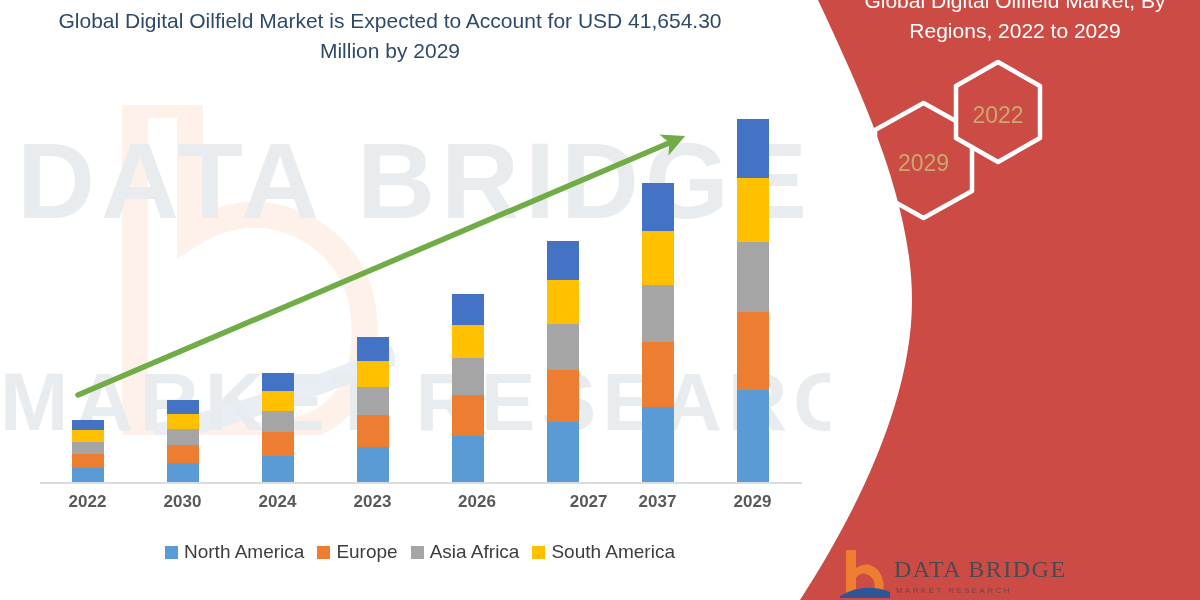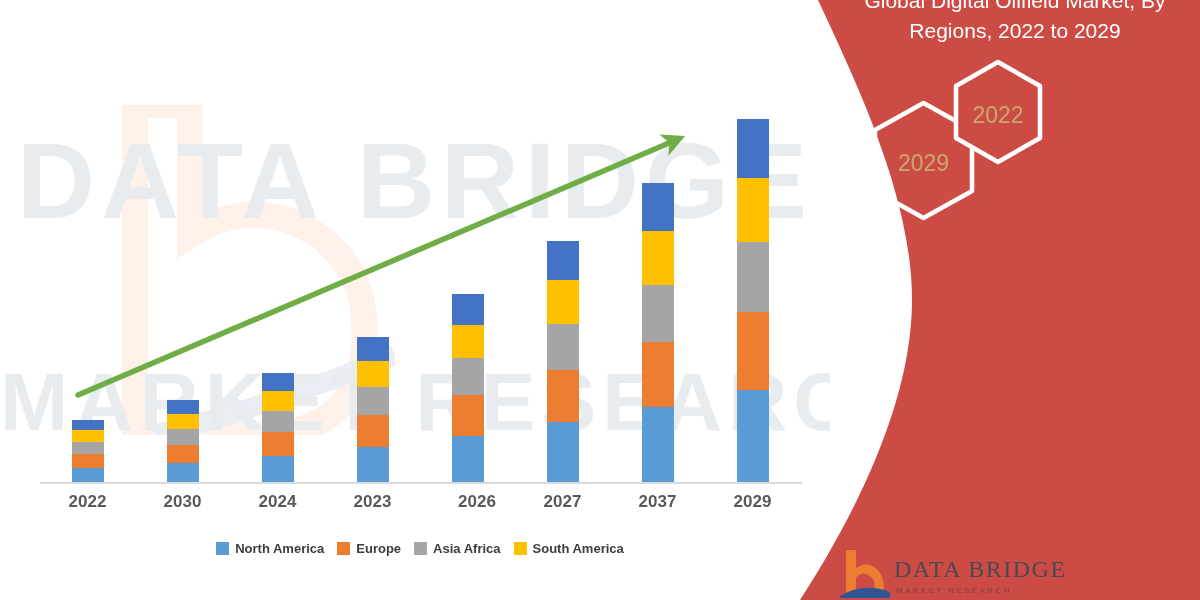--- a/index.html
+++ b/index.html
@@ -61,21 +61,21 @@
   #growth-arrow{ position:absolute; left:0; top:0; width:830px; height:600px; pointer-events:none; }
 
   
   #legend{
     position:absolute; left:40px; top:541px; width:760px;
     display:flex; justify-content:center; align-items:center; gap:13px;
     white-space:nowrap;
   }
   .legend-item{ display:flex; align-items:center; gap:6px; }
   .legend-swatch{ width:13px; height:13px; display:block; }
-  .legend-label{ font-size:13px; color:#3d3d3d; font-weight:700; }
+  .legend-label{ font-size:19px; color:#3d3d3d; font-weight:400; }
 
   
   #brand-panel{
     position:absolute; left:0; top:0; width:1200px; height:600px;
     pointer-events:none;
   }
   #brand-content{
     position:absolute; left:830px; top:0; width:370px; height:600px;
   }
   #brand-heading{
@@ -111,20 +111,21 @@
 <div id="chart-panel">
 
   <svg class="bg-glyph" viewBox="0 0 300 330">
     <path d="M40 0 H95 V130 Q150 95 205 120 Q280 158 268 250 Q256 330 160 330 H40 Z" fill="none" stroke="#ed7d31" stroke-width="26"></path>
     <path d="M60 330 Q180 300 300 250" fill="none" stroke="#2f5597" stroke-width="20"></path>
   </svg>
 
   <div class="watermark" id="wm-top">DATA BRIDGE</div>
   <div class="watermark" id="wm-bottom">MARKET RESEARCH</div>
 
+  <div id="chart-title">Global Digital Oilfield Market is Expected to Account for USD 41,654.30 Million by 2029</div>
 
   <div id="plot">
       <div class="bar-group" style="left: 31.5px;">
         <div class="seg" style="height: 10.1727px; background: rgb(68, 114, 196);"></div>
         <div class="seg" style="height: 11.8682px; background: rgb(255, 192, 0);"></div>
         <div class="seg" style="height: 11.8682px; background: rgb(165, 165, 165);"></div>
         <div class="seg" style="height: 13.5636px; background: rgb(237, 125, 49);"></div>
         <div class="seg" style="height: 15.2591px; background: rgb(91, 155, 213);"></div>
       </div>
       <div class="bar-group" style="left: 126.5px;">
@@ -177,21 +178,21 @@
         <div class="seg" style="height: 93.25px; background: rgb(91, 155, 213);"></div>
       </div>
     </div>
   <div id="axis-line"></div>
   <div class="tick-row" id="tick-row">
       <div class="tick" style="left: 2.5px;">2022</div>
       <div class="tick" style="left: 97.5px;">2030</div>
       <div class="tick" style="left: 192.5px;">2024</div>
       <div class="tick" style="left: 287.5px;">2023</div>
       <div class="tick" style="left: 392px;">2026</div>
-      <div class="tick" style="left: 477.5px;">2027</div>
+      <div class="tick" style="left: 477.5px; text-align: right;">2027</div>
       <div class="tick" style="left: 572.5px;">2037</div>
       <div class="tick" style="left: 667.5px;">2029</div>
     </div>
 
   <svg id="growth-arrow" viewBox="0 0 830 600">
     <defs>
       <marker id="arrowhead" markerWidth="4.2" markerHeight="4.2" refX="2.4" refY="2.1" orient="auto">
         <path d="M0,0 L4.2,2.1 L0,4.2 L1.1,2.1 Z" fill="#70ad47"></path>
       </marker>
     </defs>

